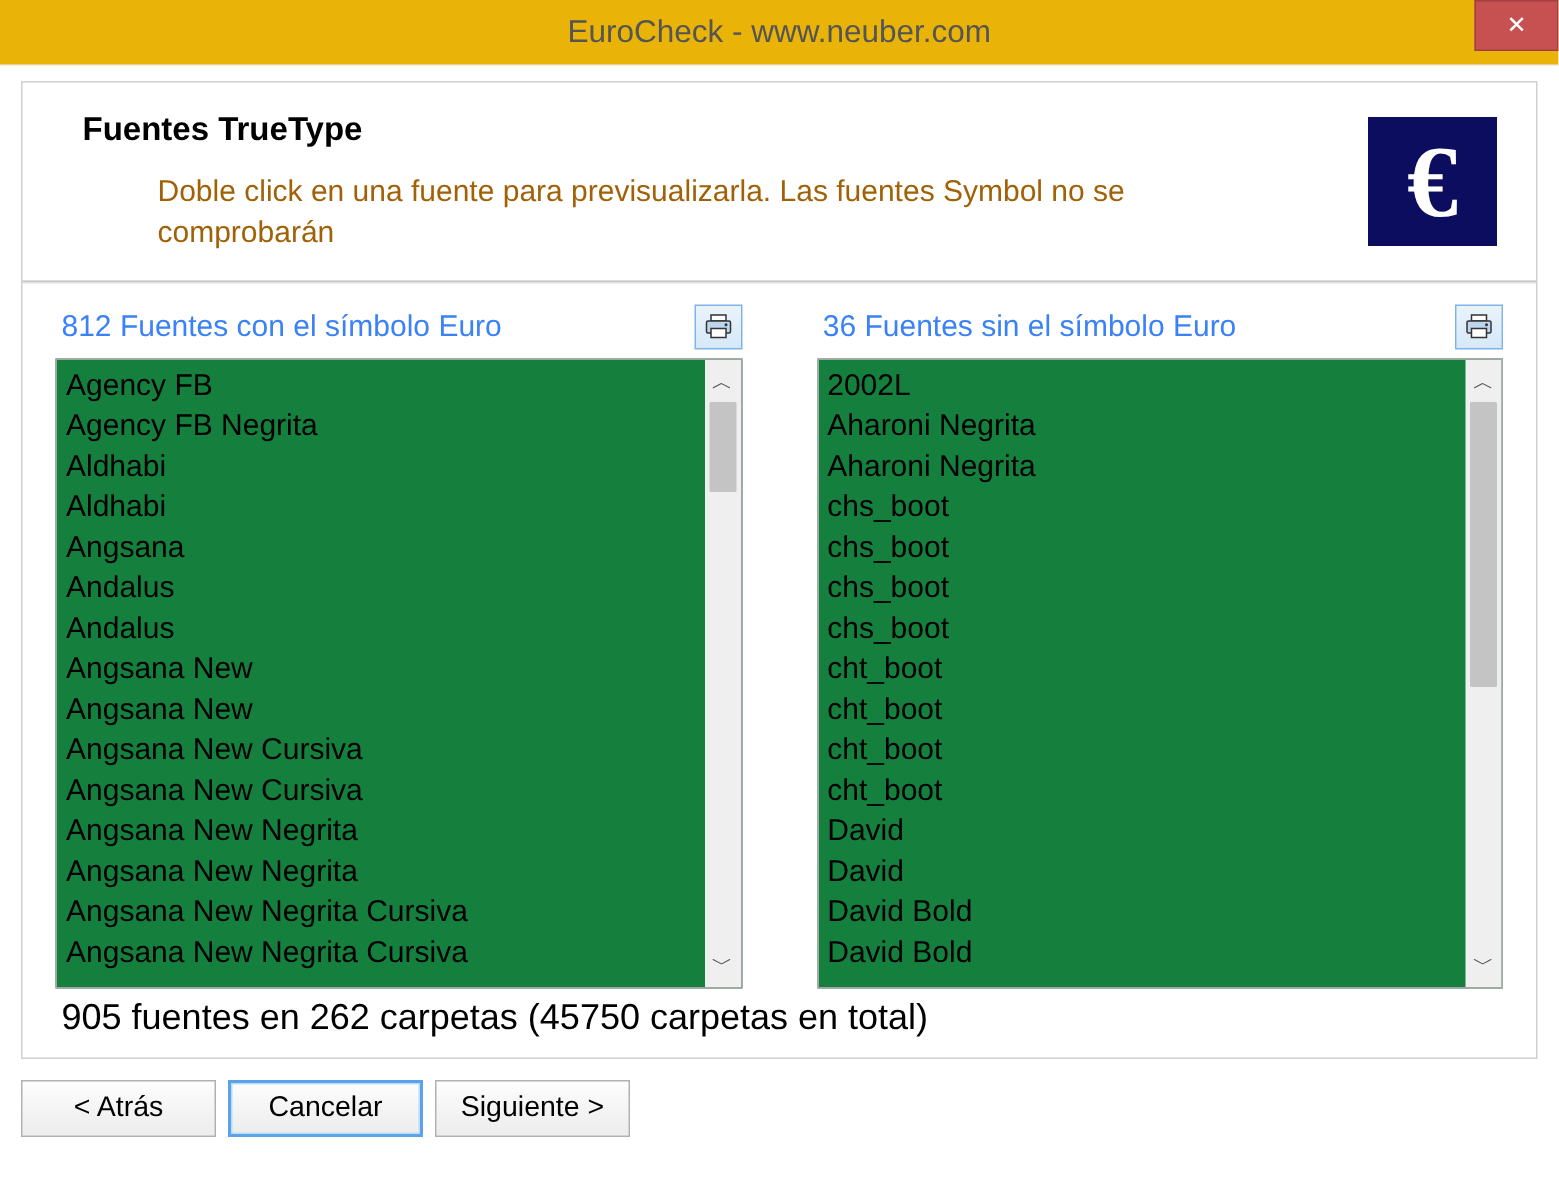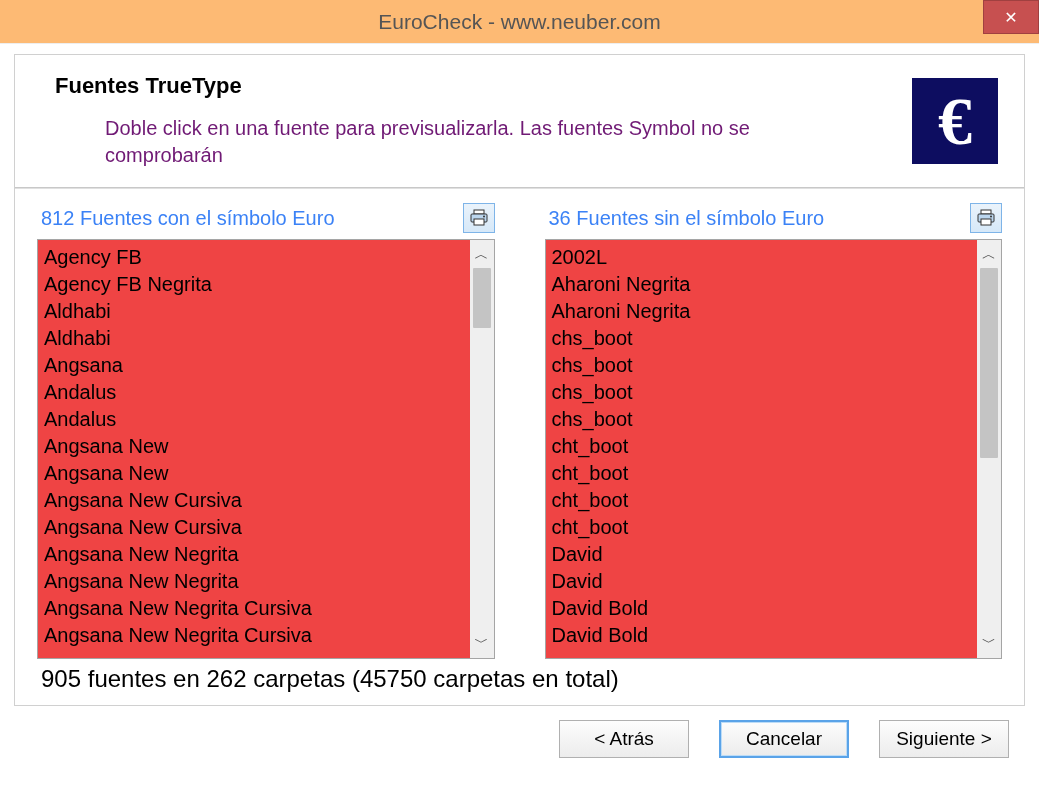--- a/index.html
+++ b/index.html
@@ -7,21 +7,21 @@
     margin: 0;
     padding: 0;
     font-family: "Segoe UI", Tahoma, sans-serif;
     background: #fff;
     width: 1039px;
     height: 800px;
     overflow: hidden;
   }
   .titlebar {
     height: 44px;
-    background: #fdba74;
+    background: #eab308;
     display: flex;
     align-items: center;
     justify-content: center;
     position: relative;
     border-bottom: 1px solid #eee;
   }
   .titlebar-text {
     font-size: 21px;
     color: #555;
     font-weight: 400;
@@ -58,21 +58,21 @@
     padding-right: 20px;
   }
   .header-title {
     font-size: 22px;
     font-weight: 700;
     color: #000;
     margin-bottom: 4px;
   }
   .header-sub {
     font-size: 20px;
-    color: #701a75;
+    color: #a16207;
     padding-left: 50px;
     line-height: 1.35;
     max-width: 700px;
     margin-top: 16px;
   }
   .euro-logo {
     width: 86px;
     height: 86px;
     background: #0d0d60;
     color: #fff;
@@ -119,21 +119,21 @@
     display:flex;
     align-items:center;
     justify-content:center;
     cursor:pointer;
   }
   .listbox {
     border: 1px solid #a5a5a5;
     height: 420px;
     position: relative;
     display: flex;
-    background: #ef4444;
+    background: #15803d;
   }
   .list-items {
     flex: 1;
     overflow: hidden;
     padding: 4px 6px;
   }
   .list-item {
     font-size: 20px;
     color: #000;
     line-height: 1.35;
@@ -163,22 +163,21 @@
   .thumb-a { height: 60px; margin-top: 4px; align-self:center;}
   .thumb-b { height: 190px; margin-top: 4px; align-self:center;}
   .scroll-track { flex:1; display:flex; flex-direction:column; align-items:center;}
   .status-line {
     font-size: 24px;
     color: #000;
     padding: 6px 4px 2px 4px;
   }
   .button-row {
     display: flex;
-    justify-content: flex-end;
-    gap: 30px;
+    gap: 8px;
     padding: 14px 16px 2px 0;
   }
   .wiz-btn {
     min-width: 130px;
     height: 38px;
     border: 1px solid #b0b0b0;
     background: linear-gradient(#fdfdfd,#ececec);
     font-size: 19px;
     color: #000;
     display:flex;

